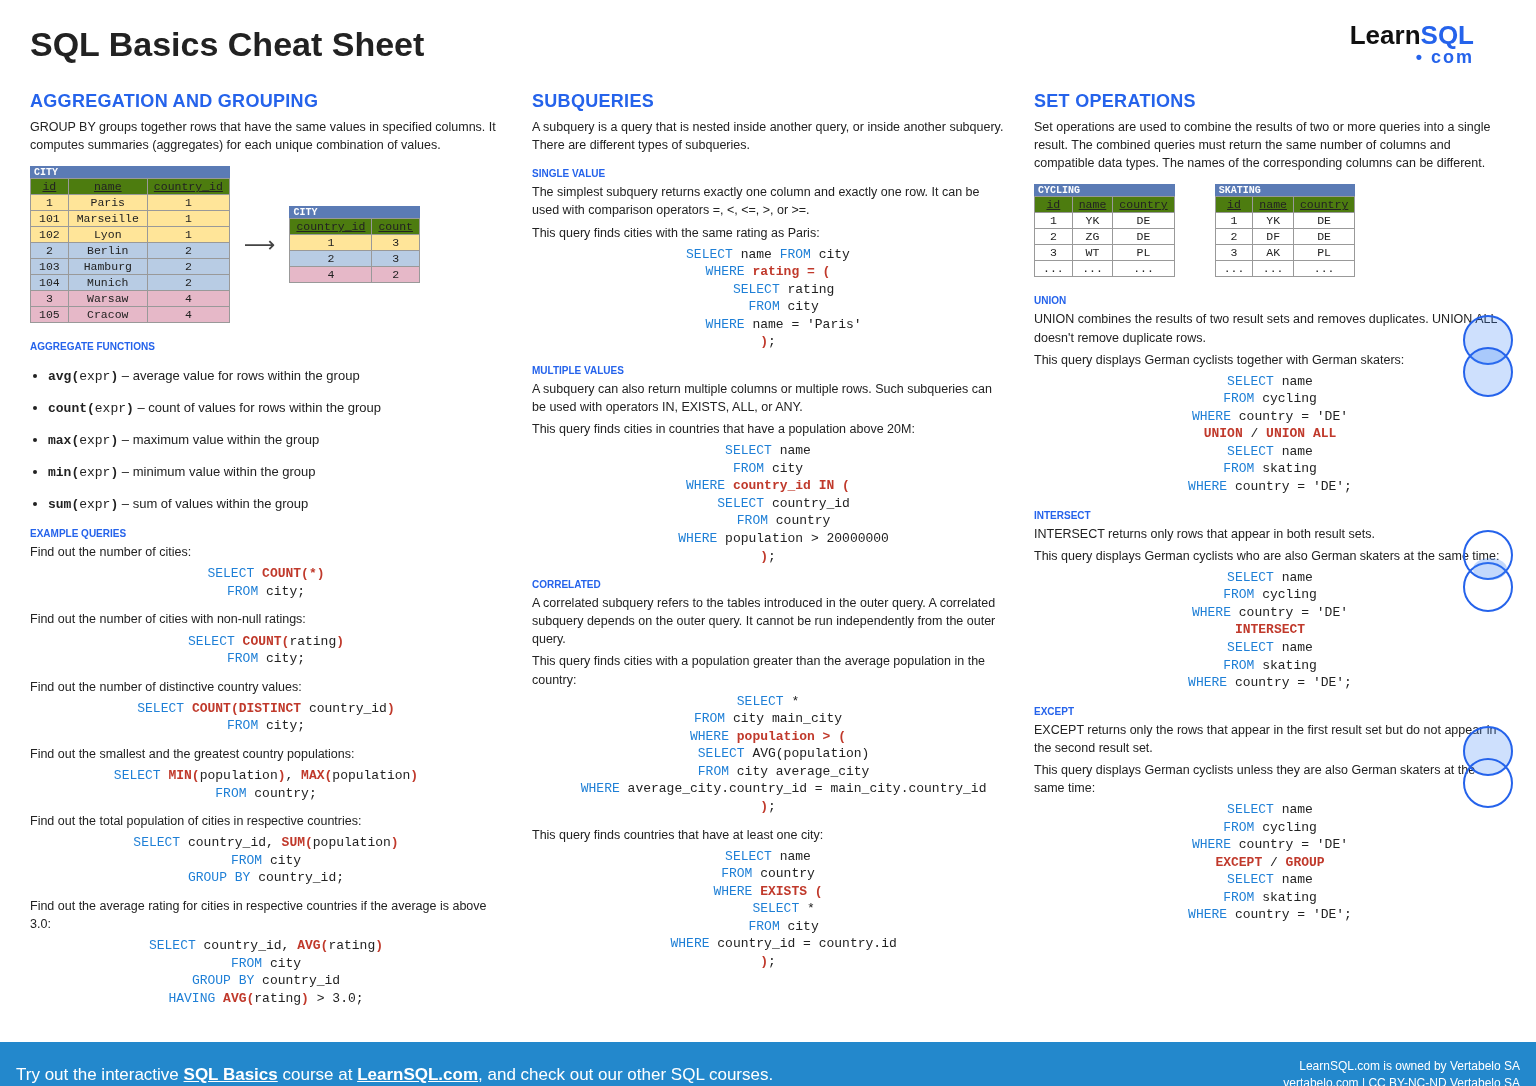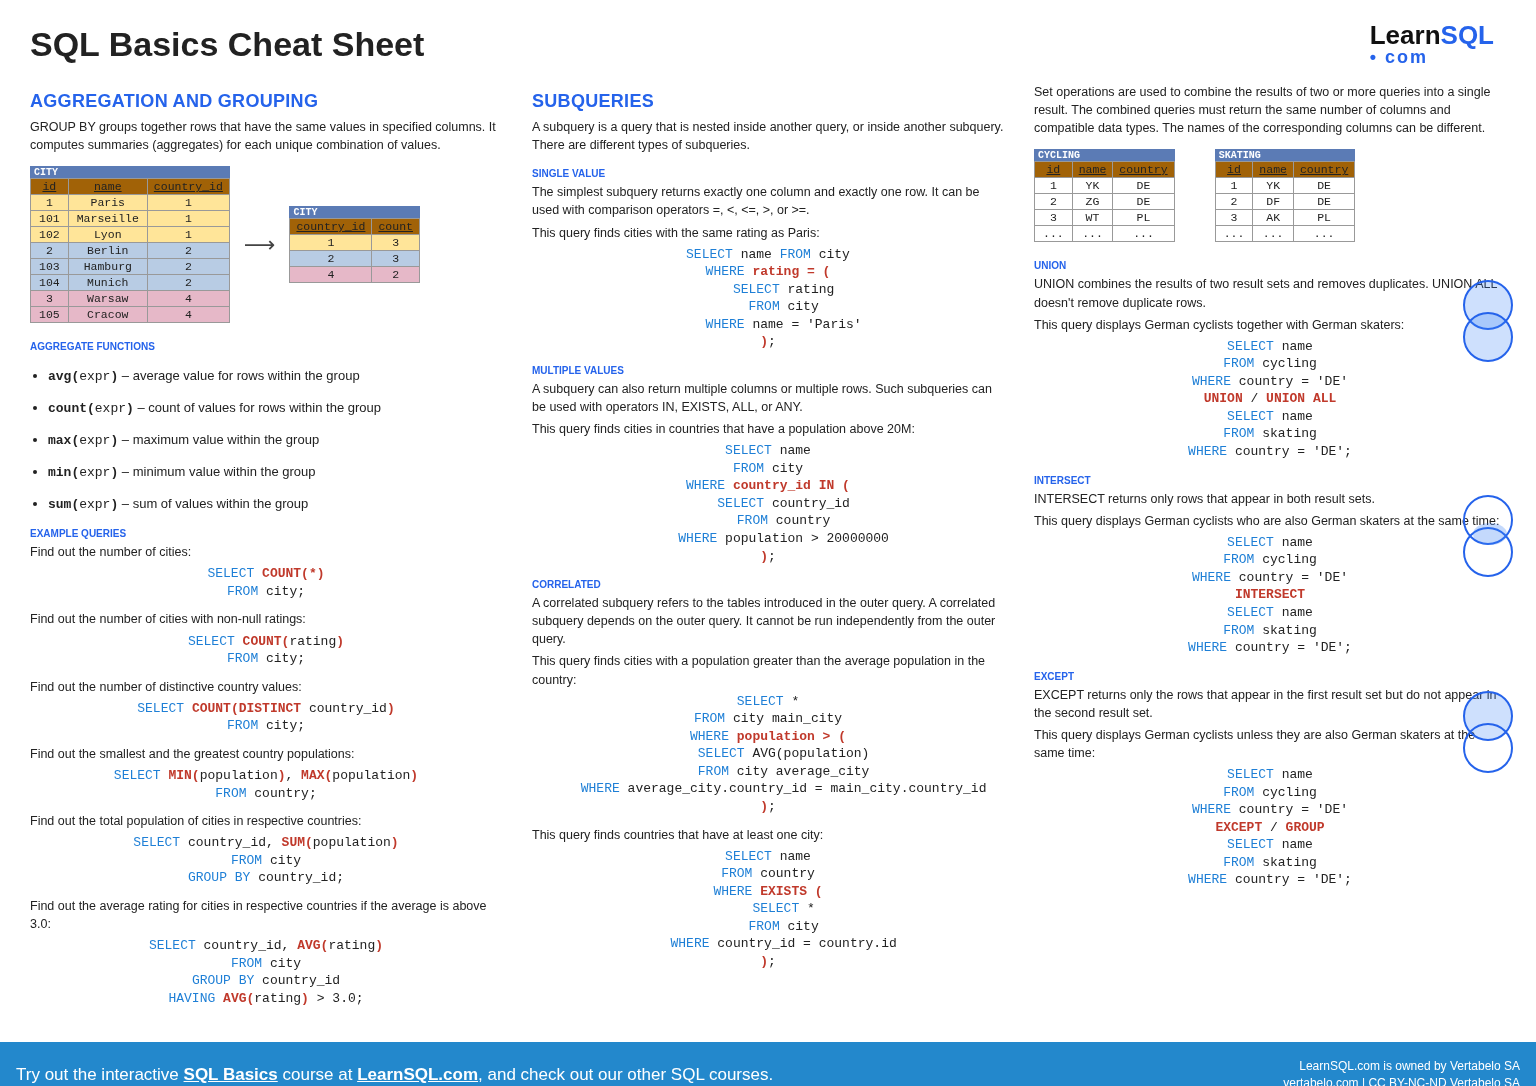--- a/index.html
+++ b/index.html
@@ -20,21 +20,21 @@
     font-family: "Segoe UI", Verdana, sans-serif;
     color: var(--ink);
     background: #fff;
   }
   .page { width: 1536px; }
   h1 {
     font-size: 34px;
     margin: 25px 30px 5px;
     font-weight: 800;
   }
-  .logo { position:absolute; top:20px; right:42px; text-align:left;margin-left:48px; }
+  .logo { position:absolute; top:20px; right:62px; text-align:right;margin-left:48px; }
   .logo .brand { font-size:26px; font-weight:800; color:#111; }
   .logo .brand b { color: var(--blue); }
   .logo .com { color:var(--blue); font-size:18px; font-weight:700; letter-spacing:2px; margin-top:-4px; }
   .cols {
     display:grid;
     grid-template-columns: 1fr 1fr 1fr;
     gap: 30px;
     padding: 10px 30px 25px;
   }
   h2 { color: var(--blue); font-size:18px; margin: 12px 0 6px; font-weight:800; letter-spacing:.3px;}
@@ -60,21 +60,21 @@
     font-size: 11.5px;
     margin: 4px 0;
   }
   table.data caption {
     caption-side: top; text-align:left;
     background:#5b7bb5; color:#fff;
     font-size:10px; font-weight:700;
     padding:1px 4px 0;
   }
   table.data th {
-    background:#a16207; border:1px solid #999;
+    background:#4d7c0f; border:1px solid #999;
     padding:1px 6px; font-weight:400; text-decoration:underline;
   }
   table.data td { border:1px solid #999; padding:1px 8px; text-align:center; }
   .ryellow td { background: var(--yellow); }
   .rblue td { background: var(--rowblue); }
   .rpink td { background: var(--rowpink); }
   .tables-row { display:flex; align-items:center; gap:14px; margin:8px 0; }
   .arrow { font-size:22px; color:#444; }
   .setrow { display:flex; gap:40px; justify-content:flex-start; margin:8px 0 14px; }
   .op-block { position:relative; }
@@ -267,20 +267,21 @@
       <pre><span class="kw">SELECT</span> name
 <span class="kw">FROM</span> country
 <span class="kw">WHERE</span> <span class="kr">EXISTS (</span>
     <span class="kw">SELECT</span> *
     <span class="kw">FROM</span> city
     <span class="kw">WHERE</span> country_id = country.id
 <span class="kr">)</span>;</pre>
     </div>
 
     <div>
+      <h2>SET OPERATIONS</h2>
       <p class="small">Set operations are used to combine the results of two or more queries into a single result. The combined queries must return the same number of columns and compatible data types. The names of the corresponding columns can be different.</p>
 
       <div class="setrow">
         <table class="data">
             <caption>CYCLING</caption>
             <tbody>
               <tr>
                 <th>id</th>
                 <th>name</th>
                 <th>country</th>

